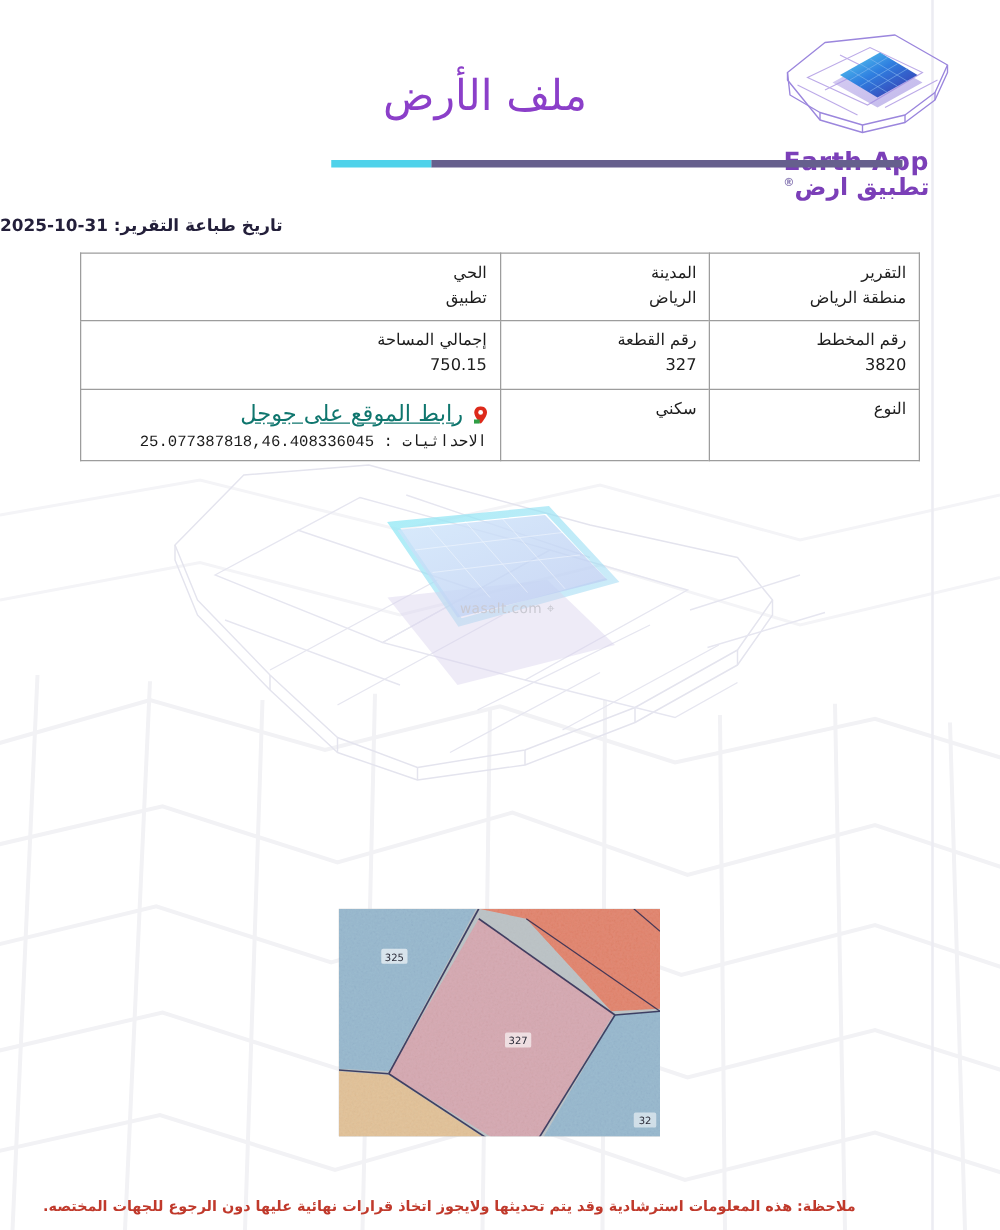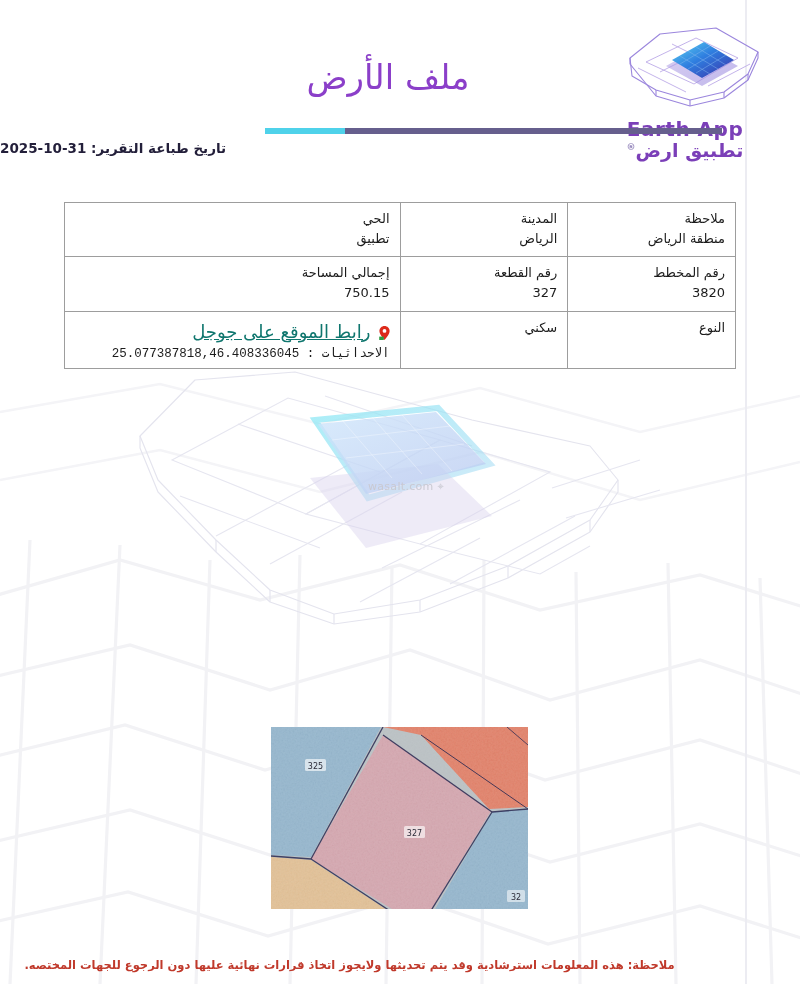--- a/index.html
+++ b/index.html
@@ -107,21 +107,21 @@
     top: 140px;
     left: 0;
     width: 722px;
     text-align: left;
     font-size: 13.5px;
     font-weight: bold;
     color: #231f3a;
     direction: rtl;
     padding-right: 0;
   }
-  .report-date-inner { display: inline-block; }
+  .report-date-inner { display: inline-block; margin-top: 33px; }
 
   
   .info-table-wrap {
     position: absolute;
     top: 202px;
     left: 64px;
     width: 672px;
   }
   table.info {
     width: 100%;
@@ -195,21 +195,21 @@
     width: 257px;
     height: 182px;
     overflow: hidden;
     background: #cfcfcf;
   }
 
   
   .footer-note {
     position: absolute;
     top: 957px;
-    left: 0;
+    left: 10px;
     width: 699px;
     text-align: center;
     font-size: 11.5px;
     font-weight: bold;
     color: #c0392b;
     direction: rtl;
     line-height: 1.4;
   }
 </style>
 </head>
@@ -304,21 +304,21 @@
       <span class="report-date-inner">تاريخ طباعة التقرير: 31-10-2025</span>
     </div>
   </div>
 
   <div class="info-table-wrap">
     <table class="info">
       <tbody>
 
         <tr>
           <td class="col-b">
-            <div class="cell-label">ملاحظة</div>
+            <div class="cell-label">التقرير</div>
             <div class="cell-value">منطقة الرياض</div>
           </td>
           <td class="col-b">
             <div class="cell-label">المدينة</div>
             <div class="cell-value">الرياض</div>
           </td>
           <td class="col-c">
             <div class="cell-label">الحي</div>
             <div class="cell-value">تطبيق</div>
           </td>

